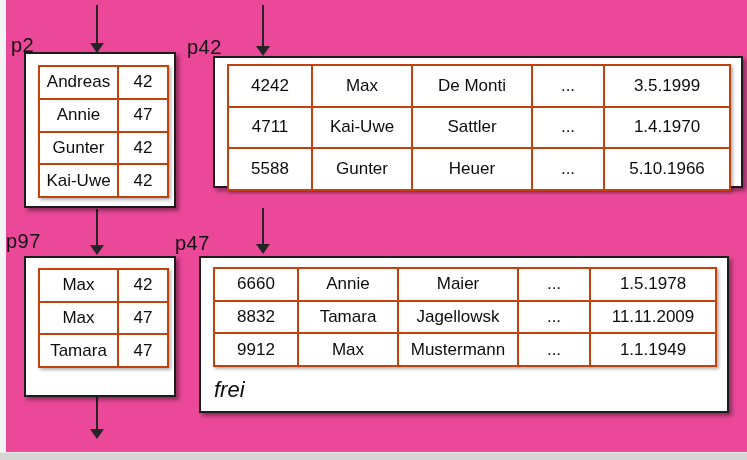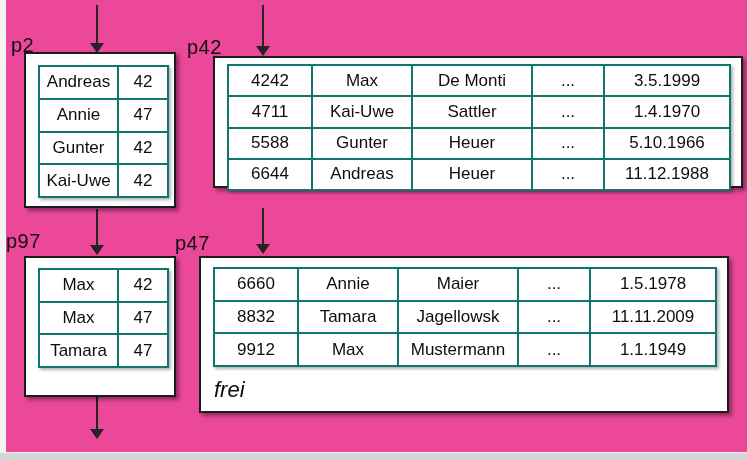--- a/index.html
+++ b/index.html
@@ -52,21 +52,21 @@
   #box-p47 { left: 199px; top: 256px; width: 530px; height: 157px; }
 
   table.page-table {
     position: absolute;
     border-collapse: collapse;
     table-layout: fixed;
     background: #ffffff;
     box-shadow: 2px 2px 3px rgba(0,0,0,0.30);
   }
   table.page-table td {
-    border: 2px solid #0f766e;
+    border: 2px solid #c2410c;
     text-align: center;
     vertical-align: middle;
     font-size: 17px;
     color: #0d0d0d;
     padding: 0;
     overflow: hidden;
     white-space: nowrap;
   }
   #table-p2  { left: 12px; top: 11px; width: 129px; height: 133px; }
   #table-p42 { left: 12px; top: 6px;  width: 502px; height: 127px; }
@@ -188,27 +188,20 @@
         <td>...</td>
         <td>1.4.1970</td>
       </tr>
       <tr>
         <td>5588</td>
         <td>Gunter</td>
         <td>Heuer</td>
         <td>...</td>
         <td>5.10.1966</td>
       </tr>
-      <tr>
-        <td>6644</td>
-        <td>Andreas</td>
-        <td>Heuer</td>
-        <td>...</td>
-        <td>11.12.1988</td>
-      </tr>
     </tbody>
       </table>
   </div>
 
   <div class="page-box" id="box-p97">
     <table class="page-table" id="table-p97">
       <colgroup>
         <col style="width:79px">
         <col style="width:50px">
       </colgroup>

